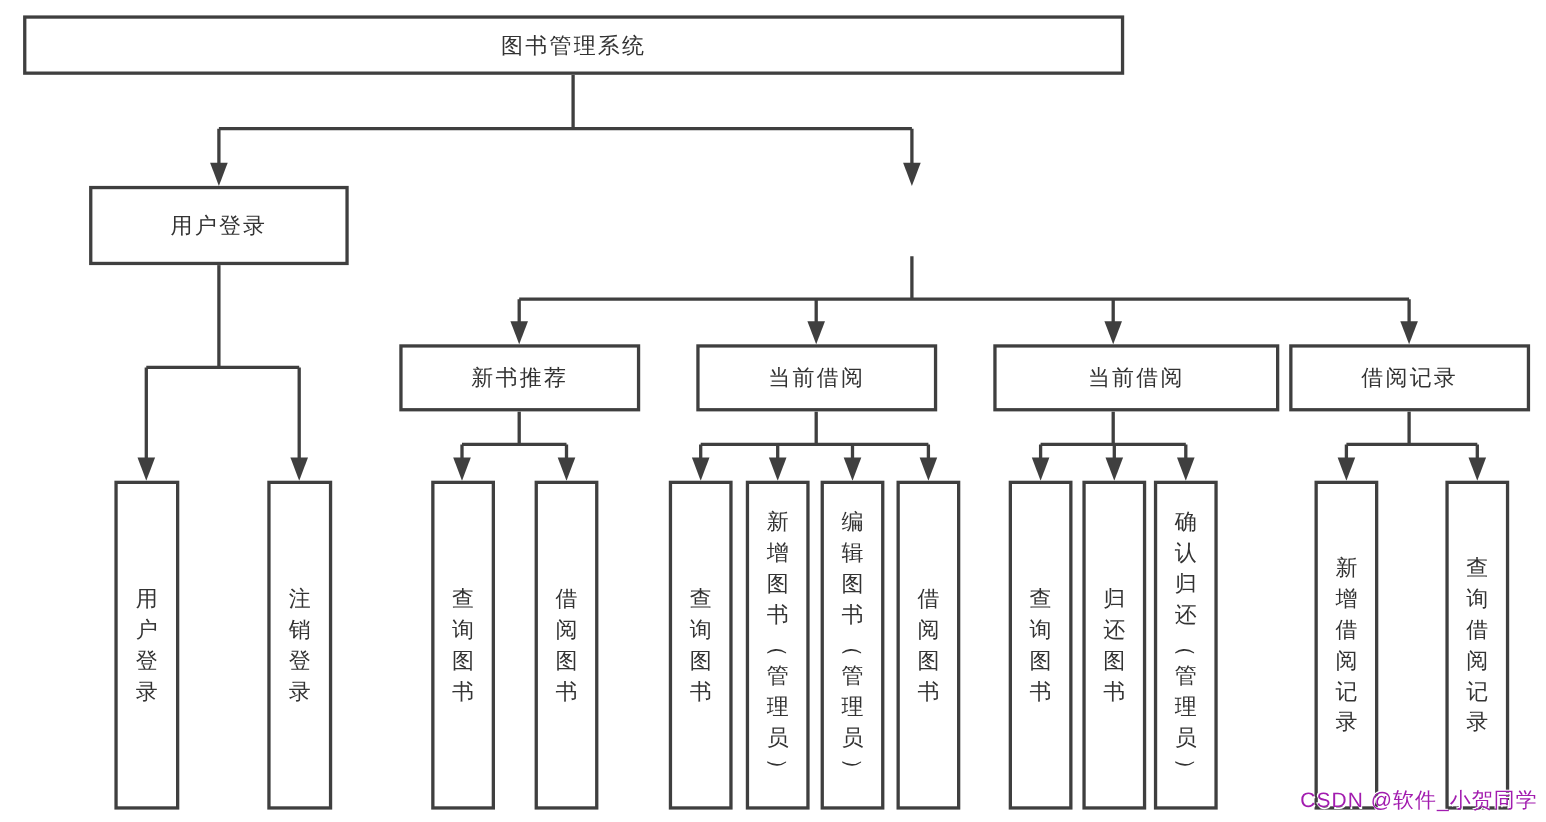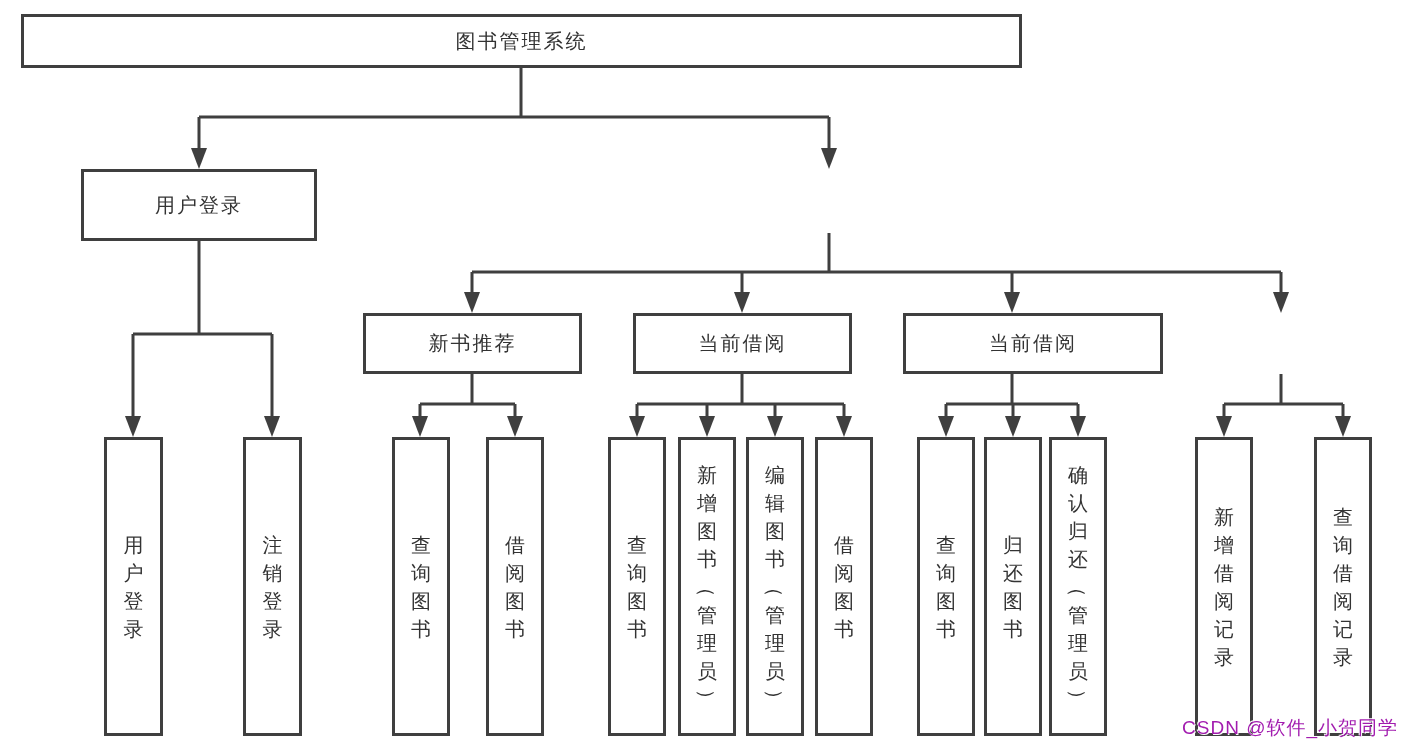--- a/index.html
+++ b/index.html
@@ -79,20 +79,23 @@
   </div>
 
   <div class="hnode" style="left:363px;top:313px;width:219px;height:61px;">
     <span>新书推荐</span>
   </div>
   <div class="hnode" style="left:633px;top:313px;width:219px;height:61px;">
     <span>当前借阅</span>
   </div>
   <div class="hnode" style="left:903px;top:313px;width:260px;height:61px;">
     <span>当前借阅</span>
+  </div>
+  <div class="hnode" style="left:1172px;top:313px;width:219px;height:61px;">
+    <span>借阅记录</span>
   </div>
 
   <div class="vnode" style="left:104px;top:437px;width:59px;height:299px;">
       <div class="vc">用</div>
       <div class="vc">户</div>
       <div class="vc">登</div>
       <div class="vc">录</div>
     </div>
   <div class="vnode" style="left:243px;top:437px;width:59px;height:299px;">
       <div class="vc">注</div>

